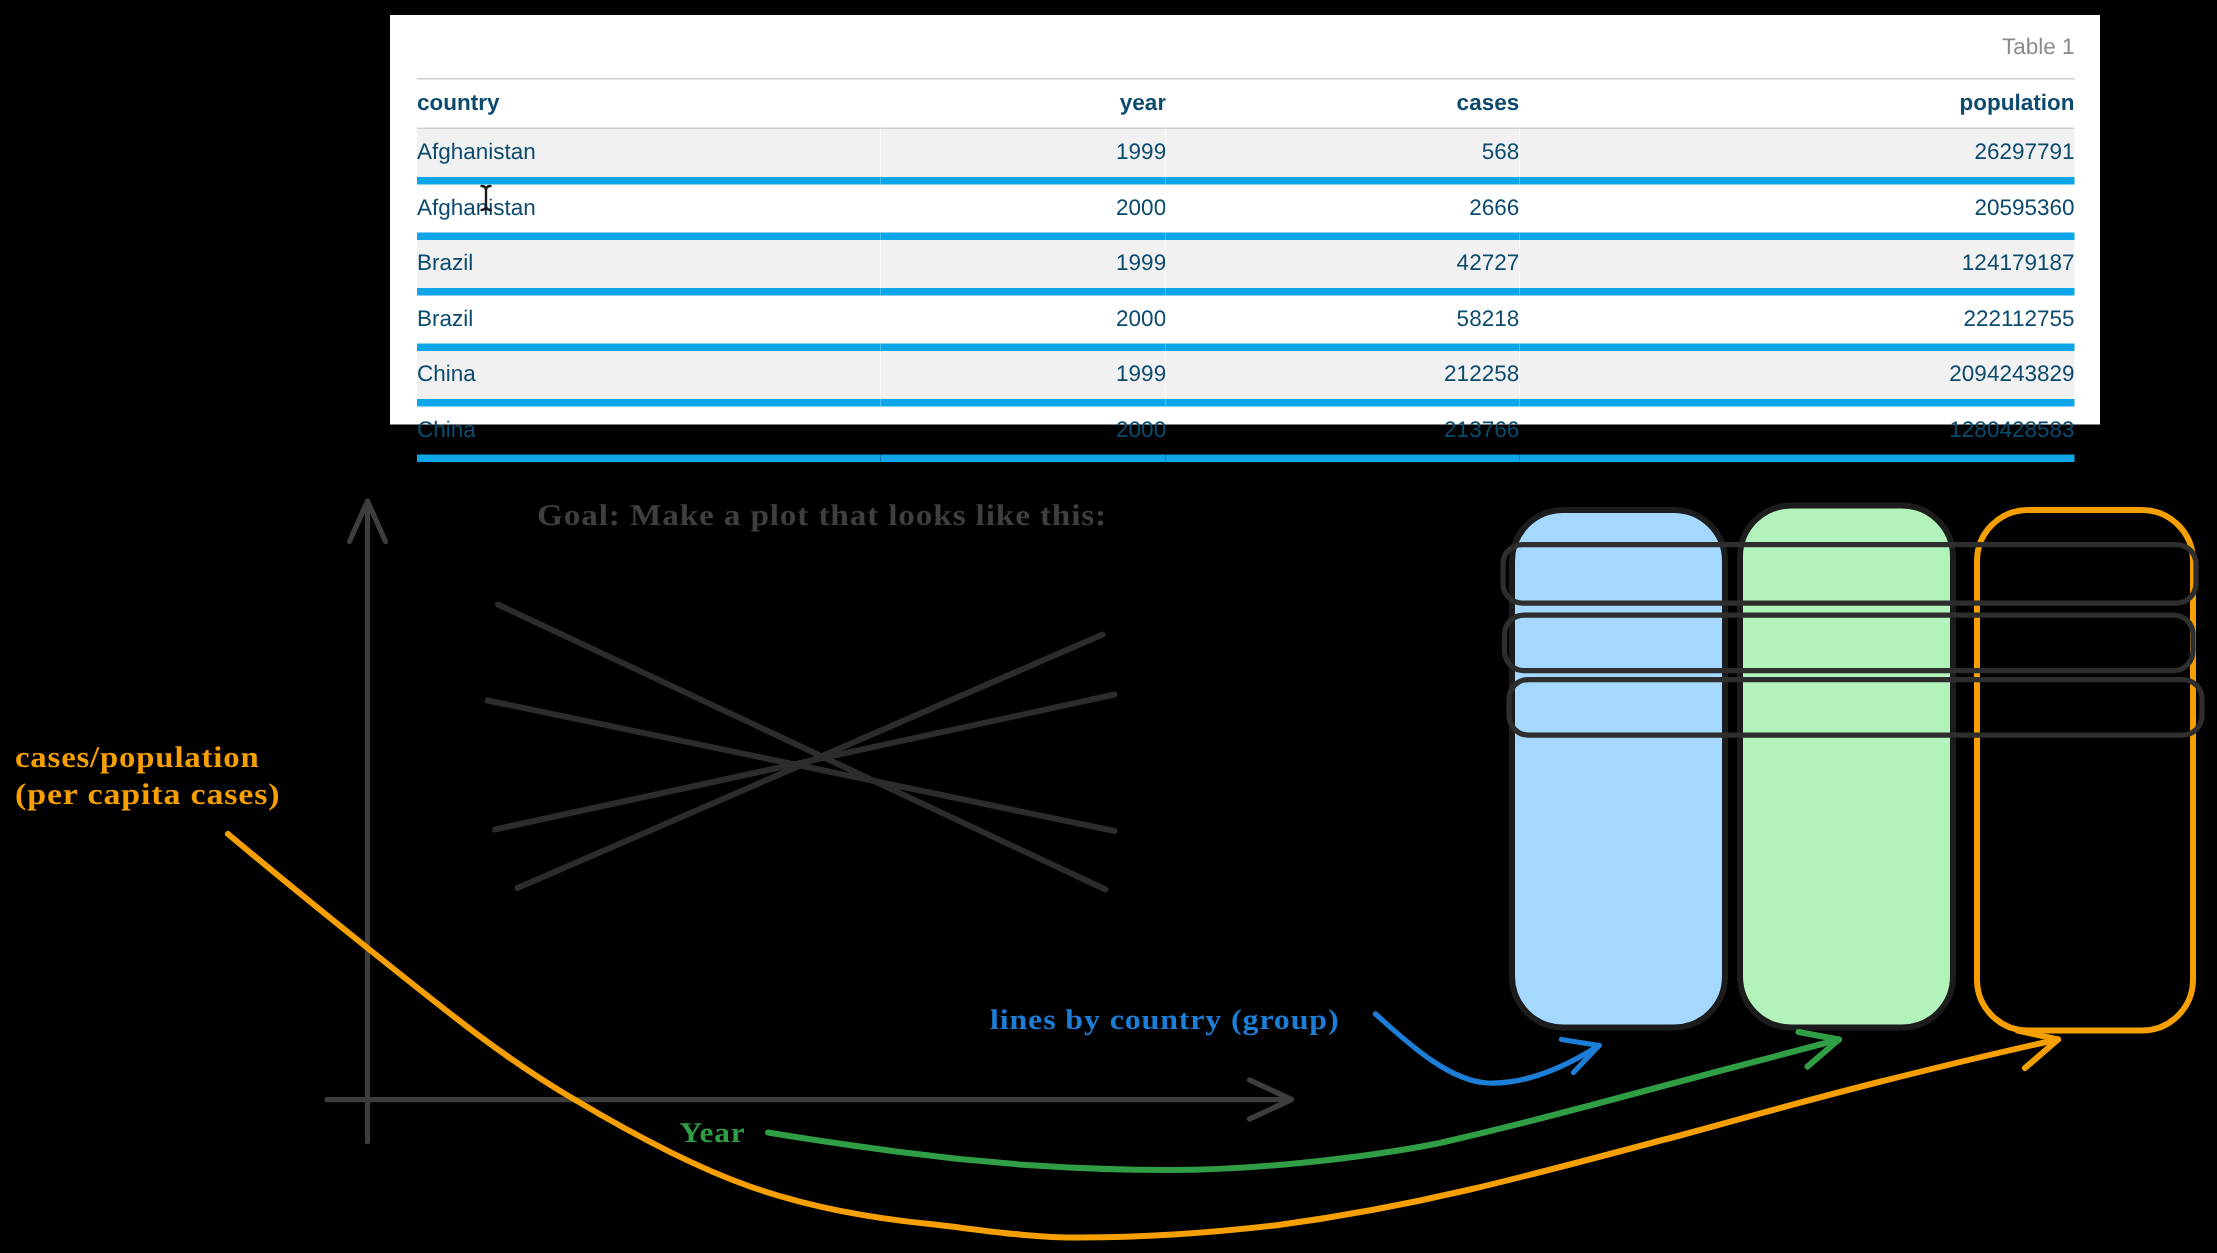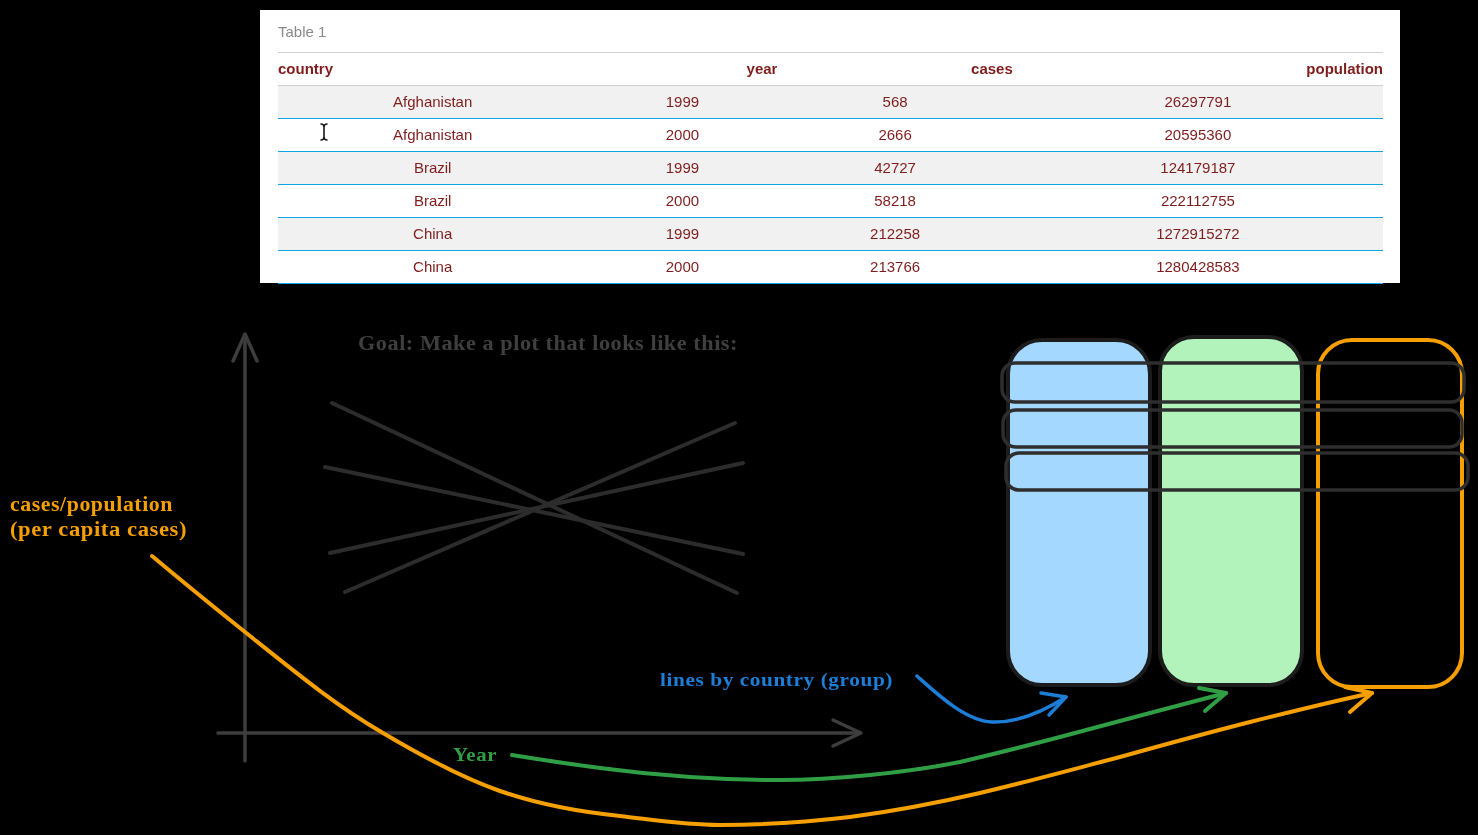--- a/index.html
+++ b/index.html
@@ -7,34 +7,34 @@
     width:1478px; height:835px; position:relative; overflow:hidden;
     background:#000; font-family:"Liberation Sans", sans-serif;
   }
   
   .panel {
     position:absolute; left:260px; top:10px; width:1140px; height:273px;
     background:#fff; box-sizing:border-box; padding:0 17px 0 18px;
   }
   .table-title {
     height:42px; box-sizing:border-box; padding-top:13px;
-    text-align:left; font-size:15px; color:#8a8a8a;
+    text-align:right; font-size:15px; color:#8a8a8a;
   }
   table.tbl {
     width:100%; border-collapse:collapse; table-layout:fixed;
-    font-size:15px; color:#7f1d1d;
+    font-size:15px; color:#0c4a6e;
   }
   .tbl th, .tbl td {
     padding:0; height:32px; line-height:32px; white-space:nowrap; overflow:hidden;
   }
   .tbl thead th {
     font-weight:bold;
     border-top:1px solid #cfcfcf; border-bottom:1px solid #cfcfcf;
   }
-  .tbl tbody td { border-bottom:1px solid #0ea5e9;text-align:center; }
+  .tbl tbody td { border-bottom:5px solid #0ea5e9; }
   .tbl tbody tr:nth-child(odd) { background:#f1f1f1; }
   .al { text-align:left; }
   .ar { text-align:right; }
   
   .sketch-svg { position:absolute; left:0; top:0; }
   .hand {
     font-family:cursive;
     font-weight:700;
     letter-spacing:0.5px;
   }
@@ -83,21 +83,21 @@
       <tr>
         <td class="al">Brazil</td>
         <td class="ar">2000</td>
         <td class="ar">58218</td>
         <td class="ar">222112755</td>
       </tr>
       <tr>
         <td class="al">China</td>
         <td class="ar">1999</td>
         <td class="ar">212258</td>
-        <td class="ar">1272915272</td>
+        <td class="ar">2094243829</td>
       </tr>
       <tr>
         <td class="al">China</td>
         <td class="ar">2000</td>
         <td class="ar">213766</td>
         <td class="ar">1280428583</td>
       </tr>
     </tbody>
   </table>
 </div>

